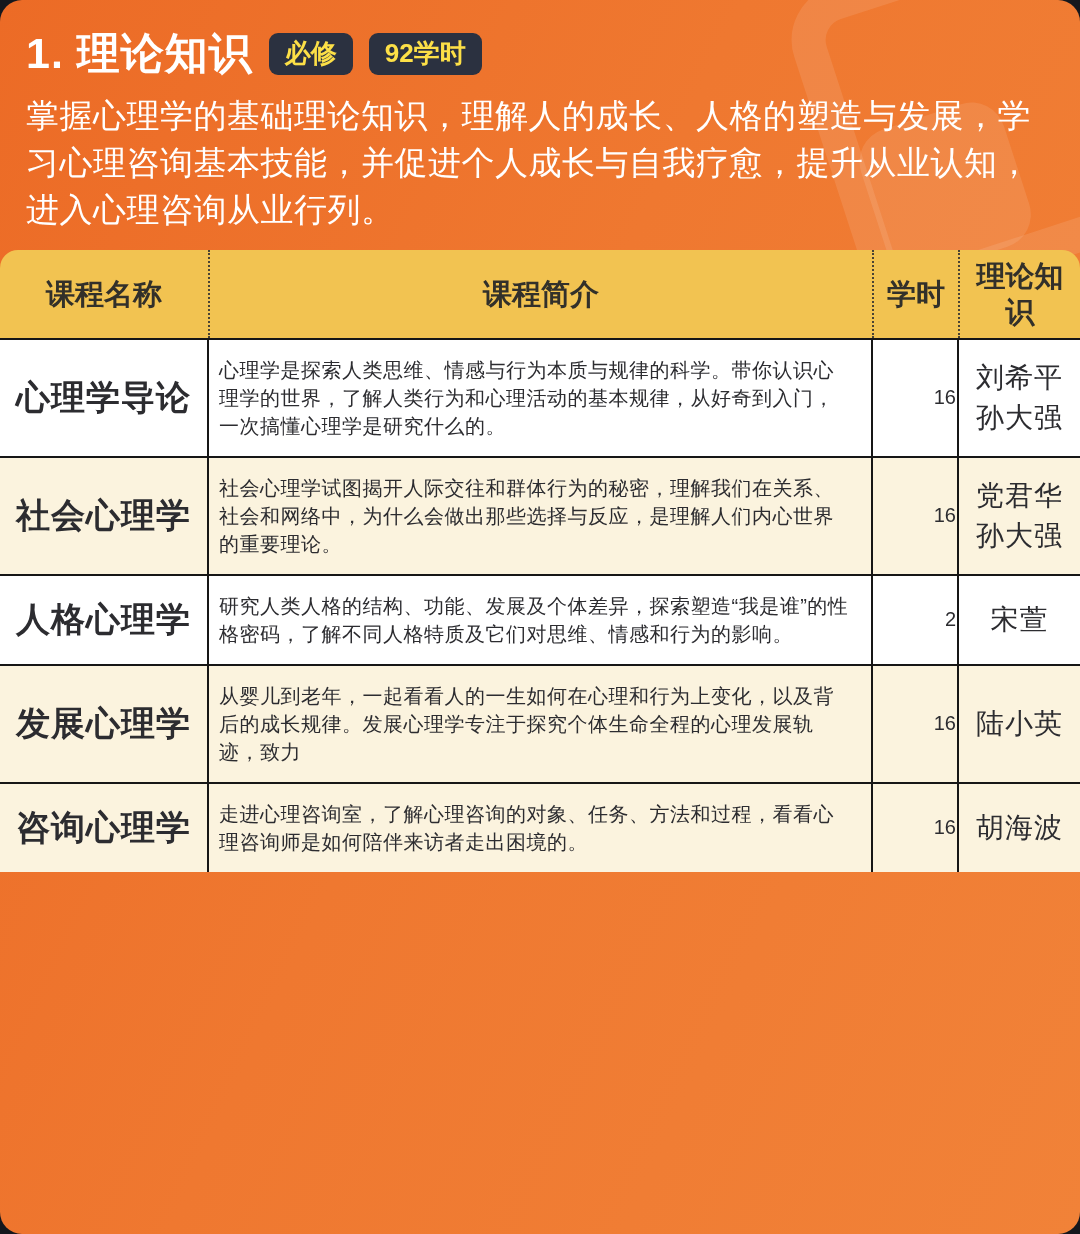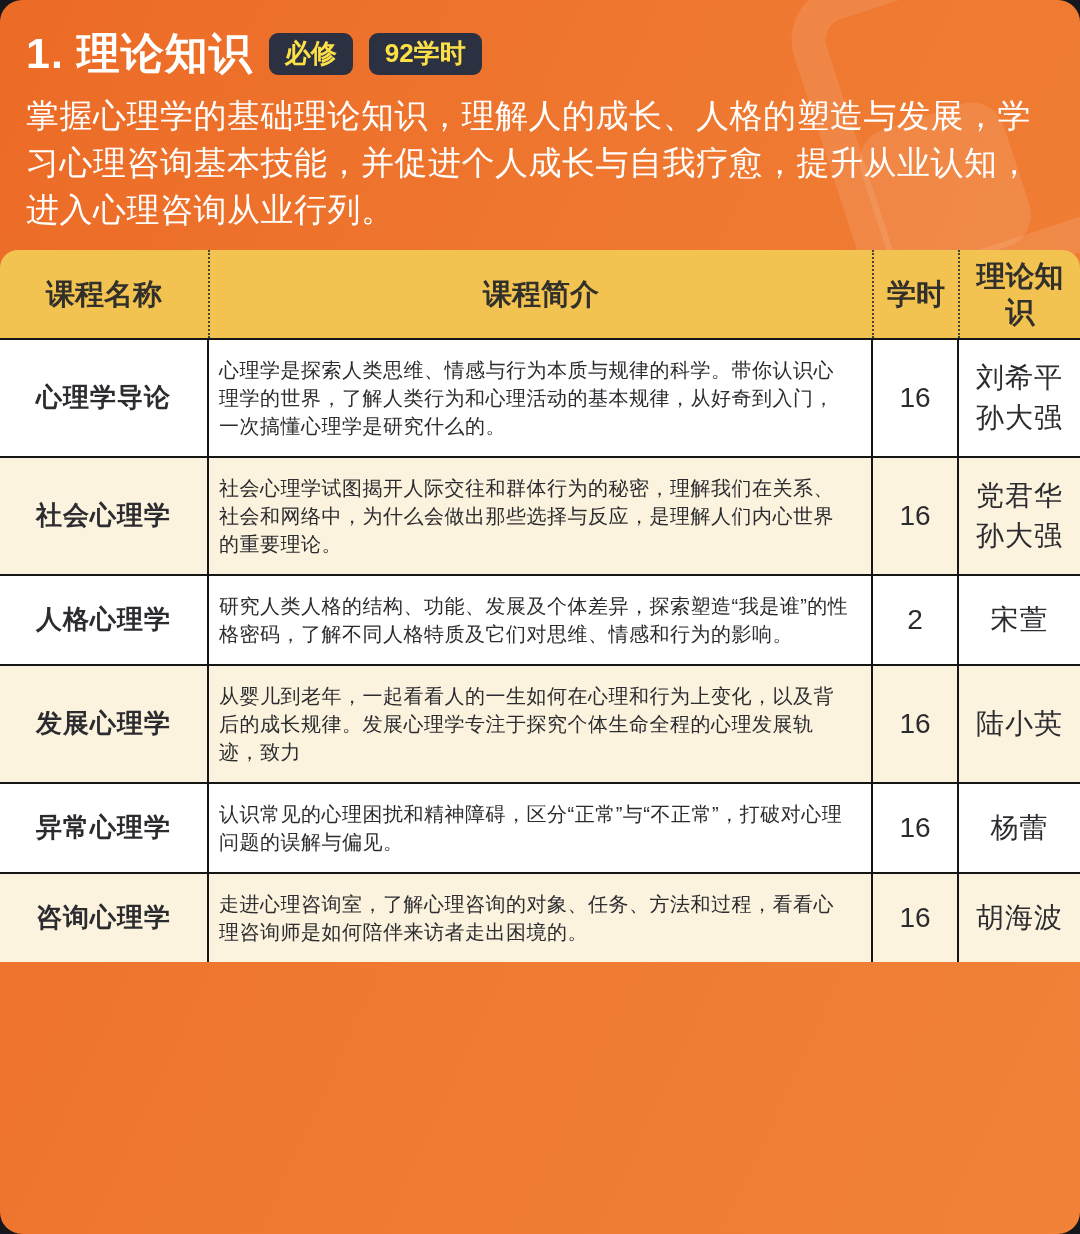--- a/index.html
+++ b/index.html
@@ -68,29 +68,29 @@
     border:2px solid #161616;
     vertical-align:middle;
     color:#2c2c30;
   }
   table.body td:first-child{border-left:none;}
   table.body td:last-child{border-right:none;}
   table.body tr:last-child td{border-bottom:none;}
   tr.row-odd td{background:#ffffff;}
   tr.row-even td{background:#fbf3de;}
   td.c-name{
-    text-align:center;font-size:26px;font-weight:700;color:#1f1f23;
+    text-align:center;font-size:34px;font-weight:700;color:#1f1f23;
     letter-spacing:1px;
   }
   td.c-intro{
     font-size:20px;line-height:1.40;
     padding:16px 22px 16px 10px;color:#333338;
     letter-spacing:0.5px;
   }
-  td.c-hours{text-align:center;font-size:28px;color:#28282c;}
+  td.c-hours{text-align:right;font-size:20px;color:#28282c;}
   td.c-teach{
     text-align:center;font-size:28px;color:#28282c;
     line-height:1.42;white-space:pre-line;letter-spacing:1px;margin-left:48px;
   }
 </style>
 </head>
 <body>
 
 <div class="card">
 
@@ -142,26 +142,20 @@
         <td class="c-intro">研究人类人格的结构、功能、发展及个体差异，探索塑造“我是谁”的性格密码，了解不同人格特质及它们对思维、情感和行为的影响。</td>
         <td class="c-hours">2</td>
         <td class="c-teach">宋萱</td>
       </tr>
       <tr class="row-even">
         <td class="c-name">发展心理学</td>
         <td class="c-intro">从婴儿到老年，一起看看人的一生如何在心理和行为上变化，以及背后的成长规律。发展心理学专注于探究个体生命全程的心理发展轨迹，致力</td>
         <td class="c-hours">16</td>
         <td class="c-teach">陆小英</td>
       </tr>
-      <tr class="row-odd">
-        <td class="c-name">异常心理学</td>
-        <td class="c-intro">认识常见的心理困扰和精神障碍，区分“正常”与“不正常”，打破对心理问题的误解与偏见。</td>
-        <td class="c-hours">16</td>
-        <td class="c-teach">杨蕾</td>
-      </tr>
       <tr class="row-even">
         <td class="c-name">咨询心理学</td>
         <td class="c-intro">走进心理咨询室，了解心理咨询的对象、任务、方法和过程，看看心理咨询师是如何陪伴来访者走出困境的。</td>
         <td class="c-hours">16</td>
         <td class="c-teach">胡海波</td>
       </tr>
     </tbody>
       </table>
   </div>
 </div>

